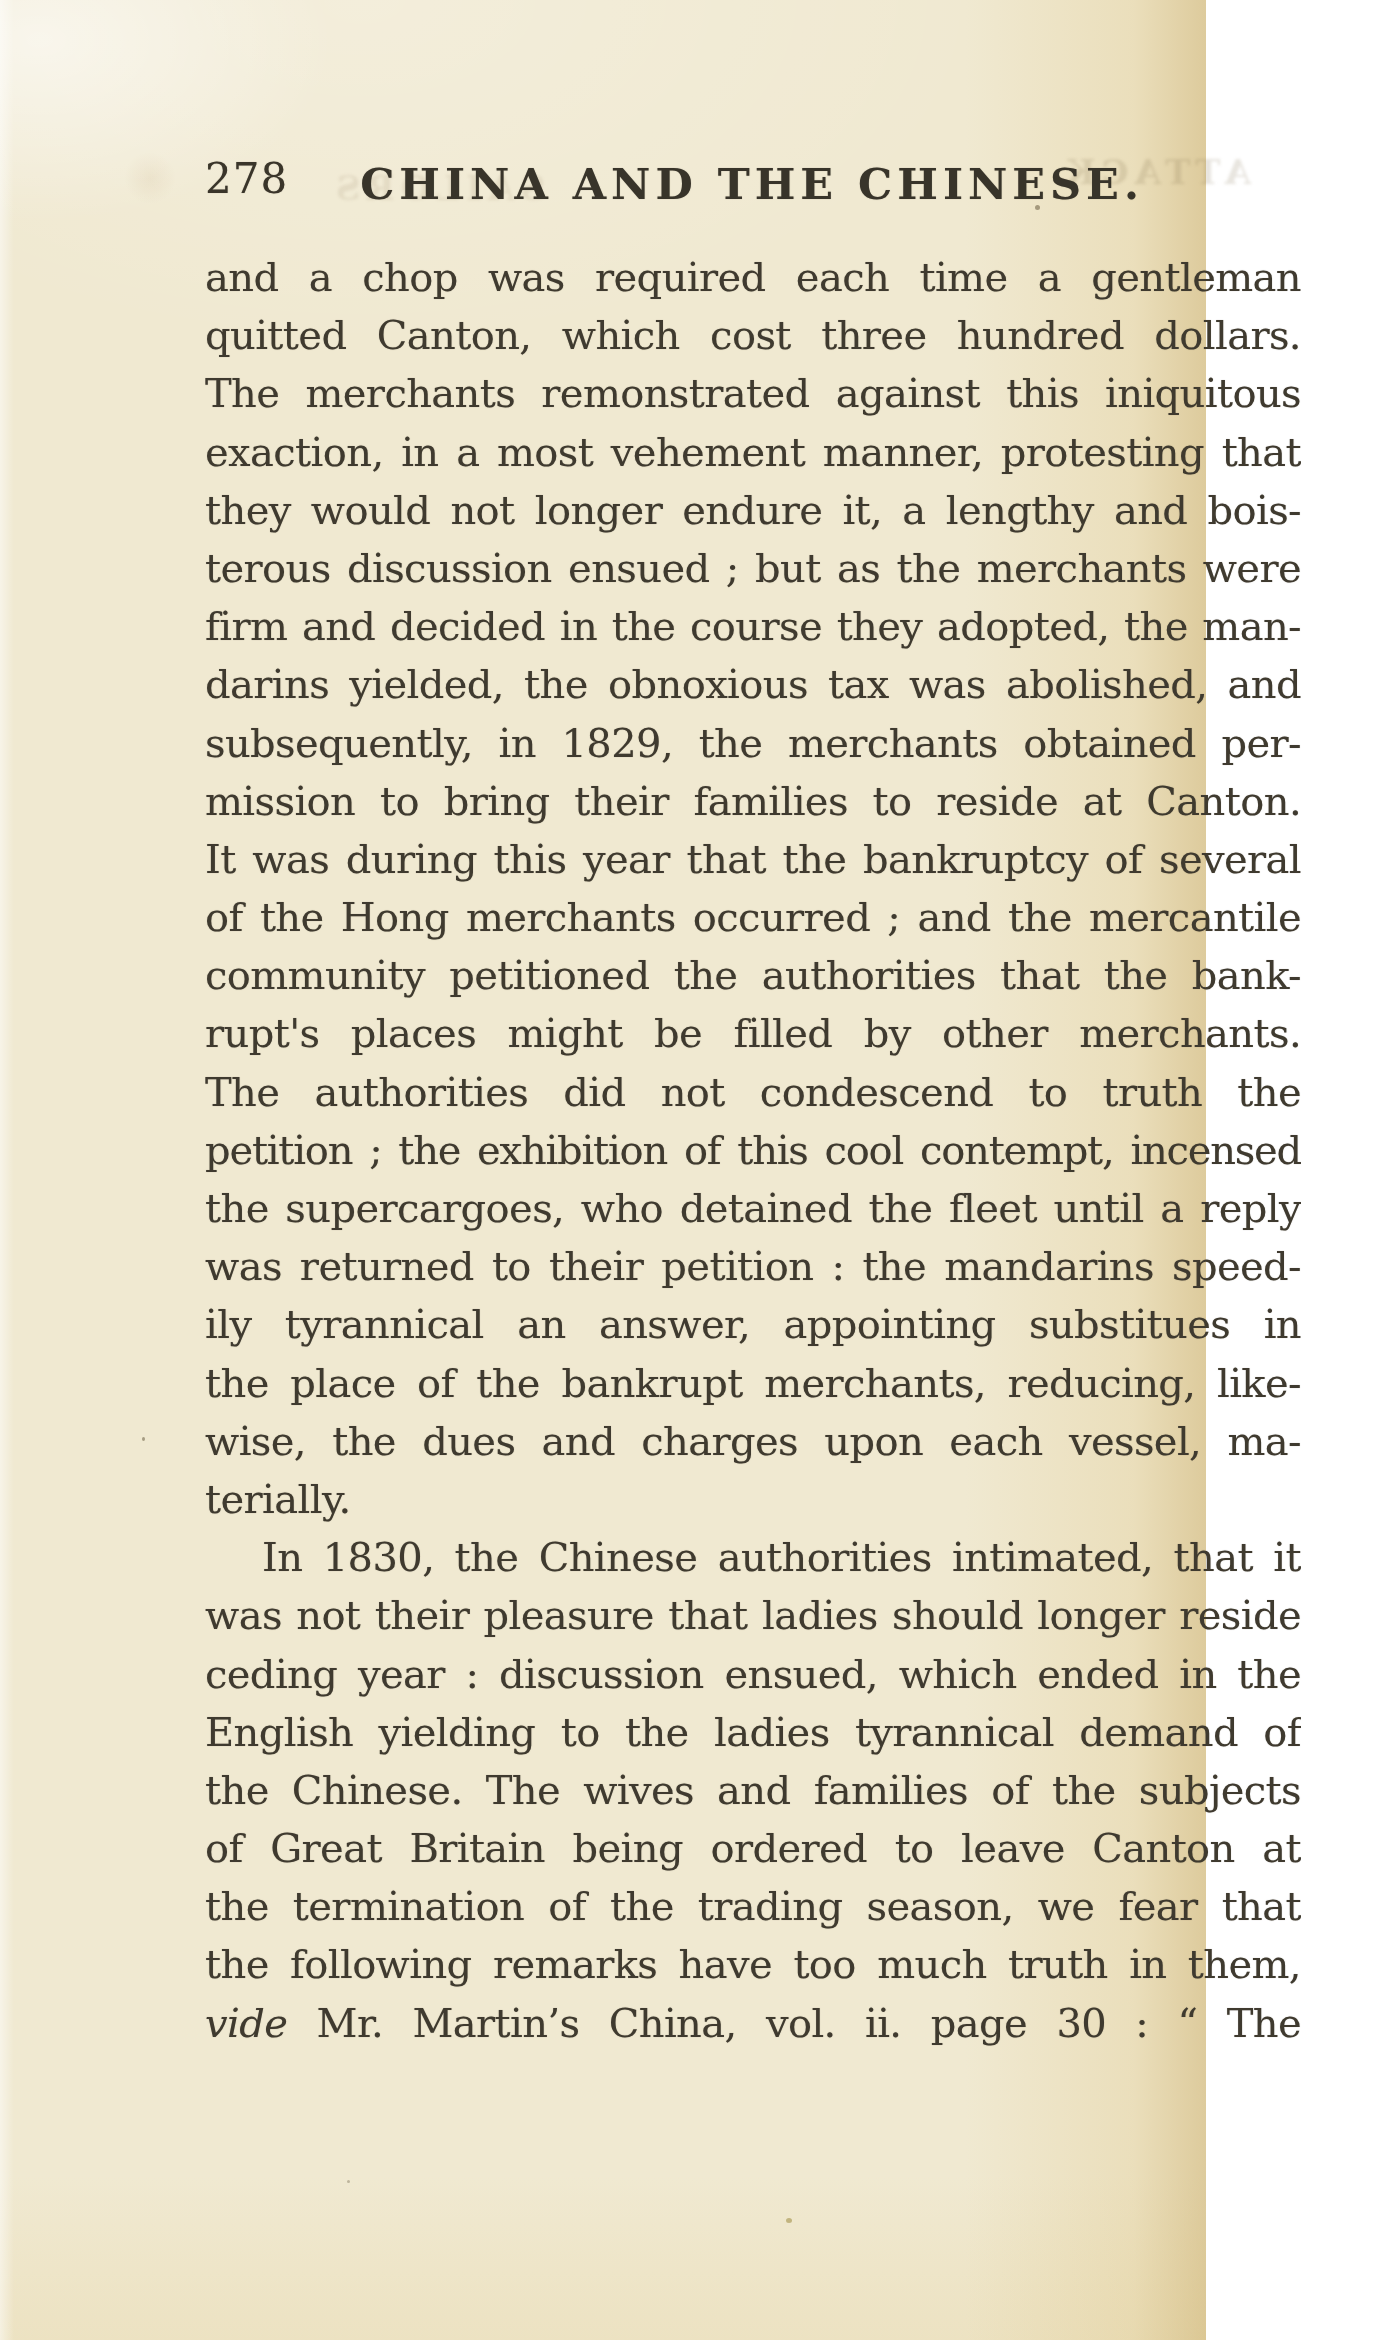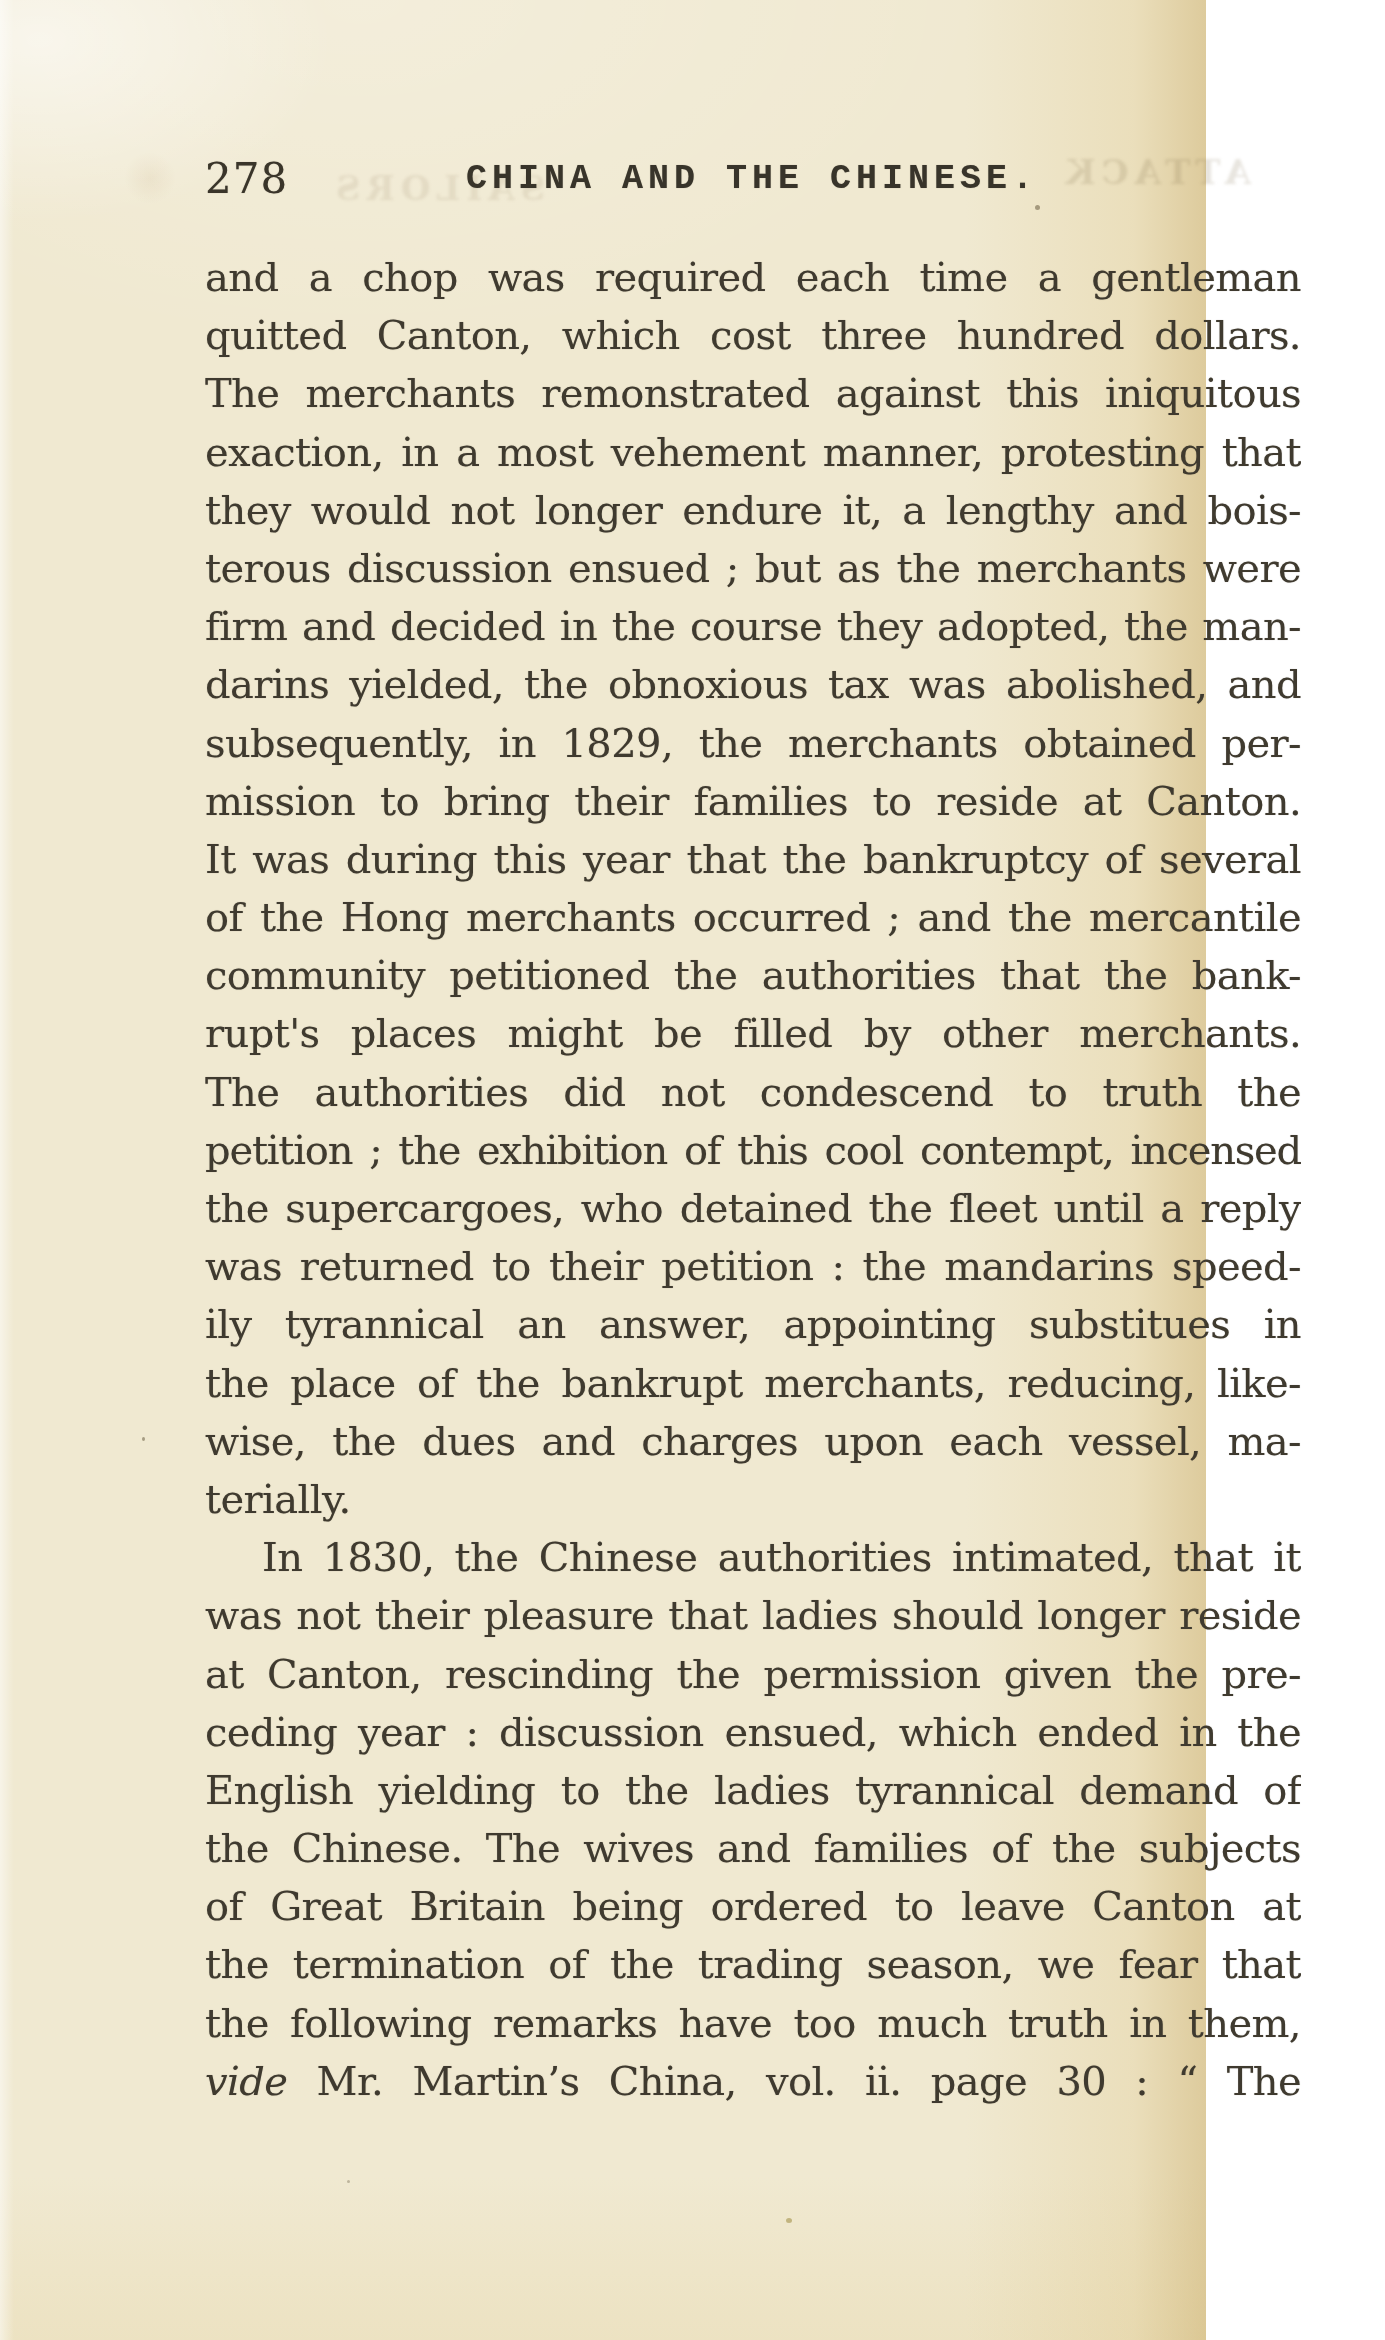--- a/index.html
+++ b/index.html
@@ -22,22 +22,22 @@
     color:#3f3a2f;
   }
   .header{position:absolute;top:150px;left:0;width:100%;height:60px;}
   .pageno{
     position:absolute;left:205px;top:4px;
     font-size:42px;letter-spacing:1px;color:#3a352a;
     text-shadow:0 0 1px rgba(60,55,40,0.35);
   }
   .title{
     position:absolute;left:752px;top:9px;transform:translateX(-50%);
-    font-size:35px;font-weight:bold;letter-spacing:5px;white-space:nowrap;
-    color:#38342a;text-shadow:0 0 1px rgba(60,55,40,0.35);font-family:Liberation Mono, monospace;
+    font-size:43px;font-weight:bold;letter-spacing:5px;white-space:nowrap;
+    color:#38342a;text-shadow:0 0 1px rgba(60,55,40,0.35);
   }
   .textblock{
     position:absolute;left:205px;top:248px;width:1096px;
     font-size:40px;line-height:58.2px;letter-spacing:-0.6px;
     text-shadow:0 0 1px rgba(60,55,40,0.35);
   }
   .line{
     text-align:justify;
     text-align-last:justify;
     height:58.2px;overflow:hidden;white-space:normal;
@@ -93,21 +93,20 @@
     <div class="line">The authorities did not condescend to truth the</div>
     <div class="line tight">petition ; the exhibition of this cool contempt, incensed</div>
     <div class="line">the supercargoes, who detained the fleet until a reply</div>
     <div class="line">was returned to their petition : the mandarins speed-</div>
     <div class="line">ily tyrannical an answer, appointing substitues in</div>
     <div class="line">the place of the bankrupt merchants, reducing, like-</div>
     <div class="line">wise, the dues and charges upon each vessel, ma-</div>
     <div class="line pend">terially.</div>
     <div class="line indent">In 1830, the Chinese authorities intimated, that it</div>
     <div class="line">was not their pleasure that ladies should longer reside</div>
-    <div class="line">at Canton, rescinding the permission given the pre-</div>
     <div class="line">ceding year : discussion ensued, which ended in the</div>
     <div class="line">English yielding to the ladies tyrannical demand of</div>
     <div class="line">the Chinese.  The wives and families of the subjects</div>
     <div class="line">of Great Britain being ordered to leave Canton at</div>
     <div class="line">the termination of the trading season, we fear that</div>
     <div class="line">the following remarks have too much truth in them,</div>
     <div class="line">
       <span class="it">vide</span><span> Mr. Martin’s China, vol. ii. page 30 : “ The</span>
     </div>
   </div>

